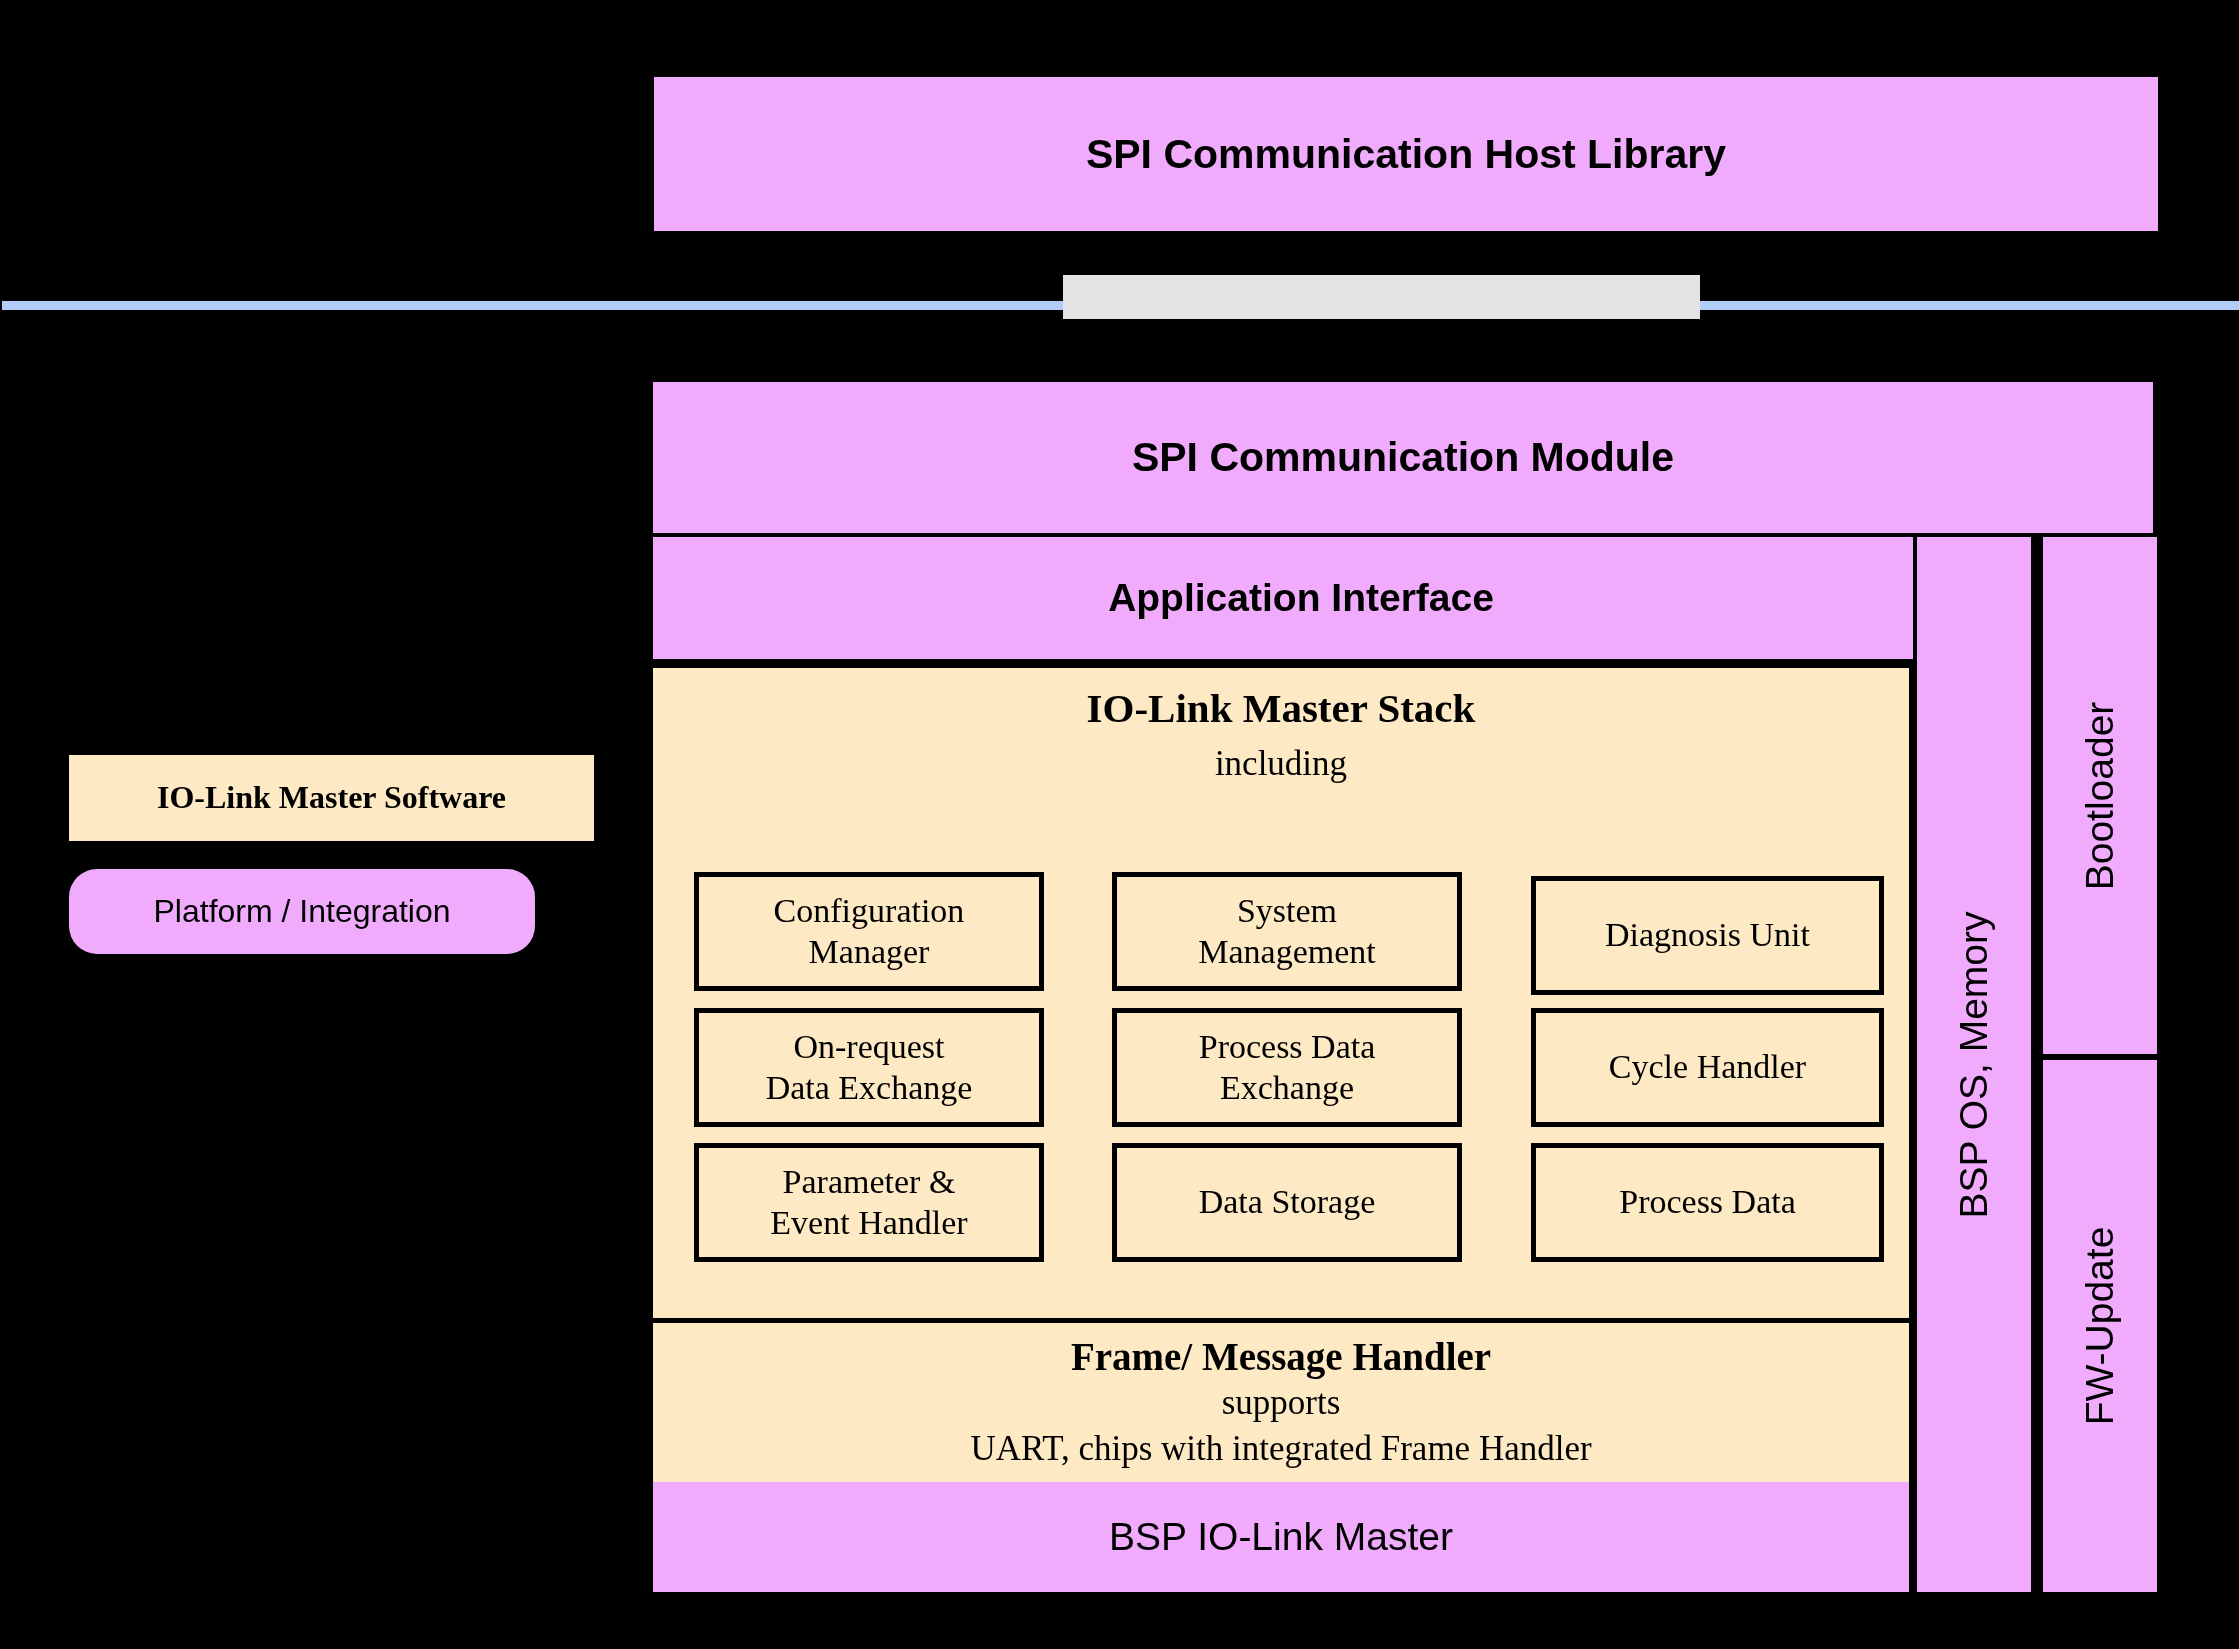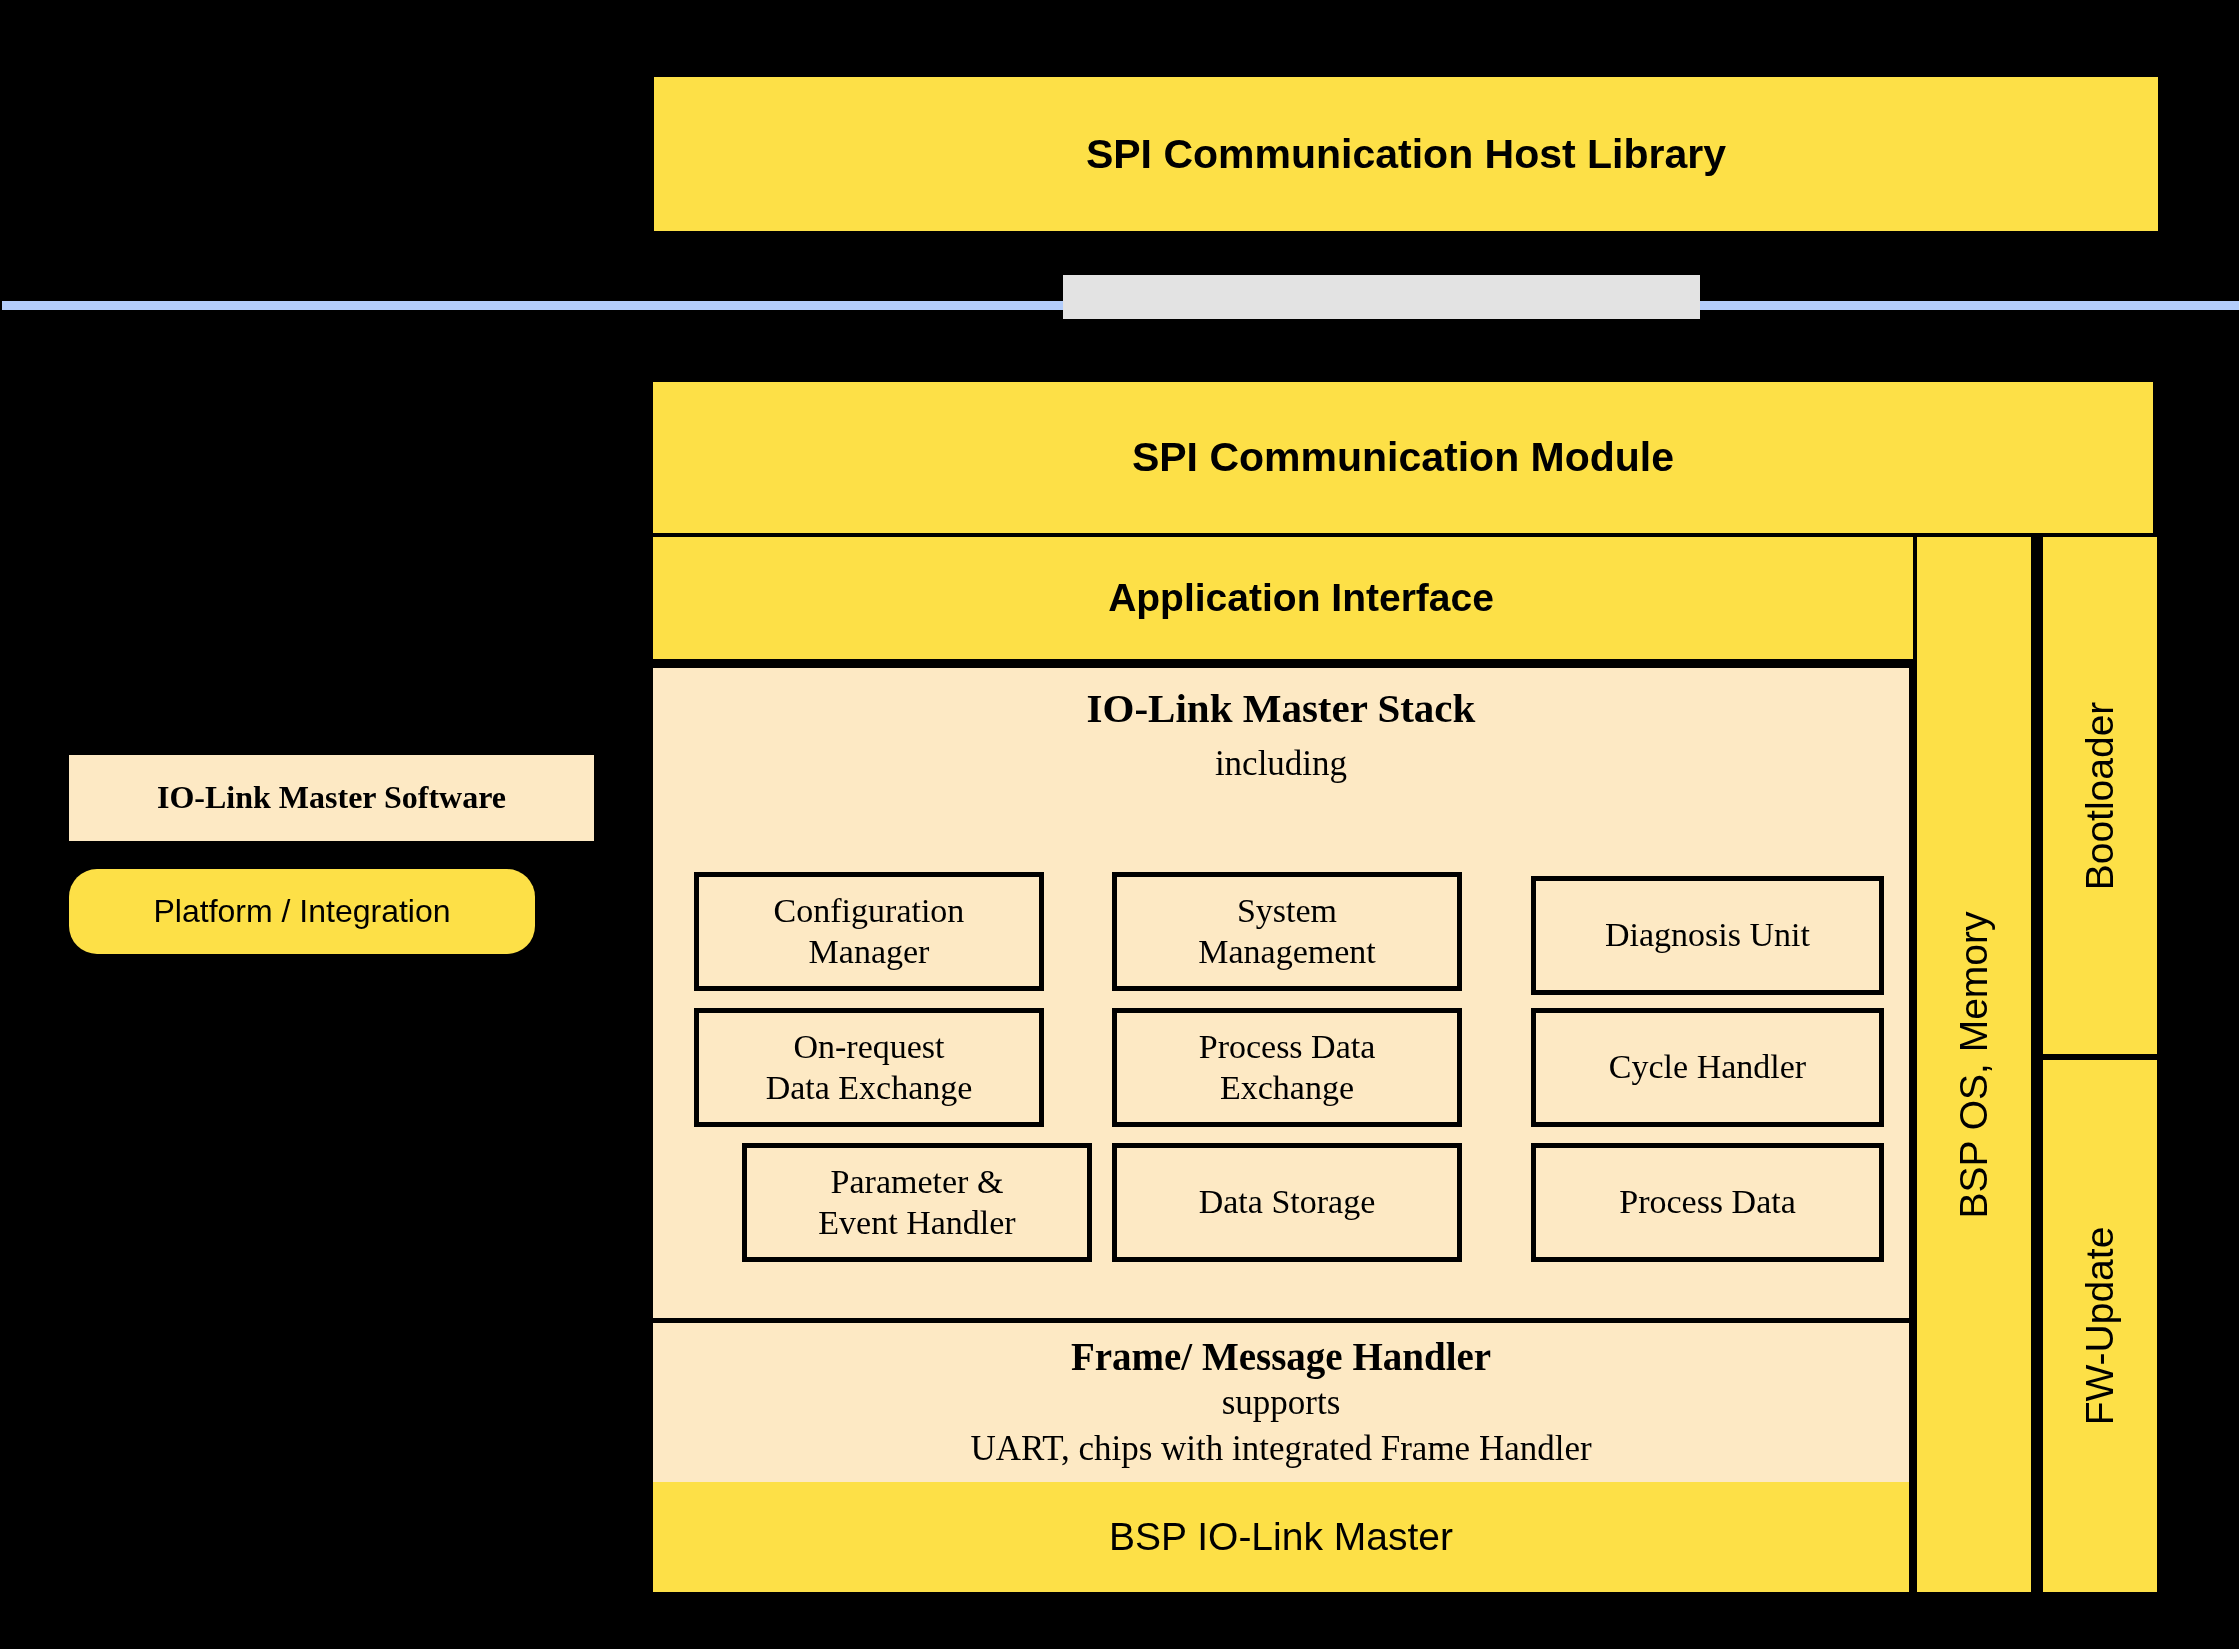--- a/index.html
+++ b/index.html
@@ -13,21 +13,21 @@
     position: relative;
     overflow: hidden;
     font-family: "Liberation Sans", sans-serif;
     color: #000000;
   }
 
   .abs { position: absolute; box-sizing: border-box; }
 
   
   .blue {
-    background: #fde047;
+    background: #f0abfc;
   }
   .cream {
     background: #fde9c4;
     font-family: Liberation Serif, serif;
   }
   .gray {
     background: #e3e3e3;
   }
 
   .ctr {
@@ -210,21 +210,21 @@
   <div class="cell" style="left:41px;  top:340px; width:350px; height:119px;">
     <span>On-request<br>Data Exchange</span>
     </div>
   <div class="cell" style="left:459px; top:340px; width:350px; height:119px;">
     <span>Process Data<br>Exchange</span>
     </div>
   <div class="cell" style="left:878px; top:340px; width:353px; height:119px;">
     <span>Cycle Handler</span>
     </div>
 
-  <div class="cell" style="left:41px;  top:475px; width:350px; height:119px;margin-left:48px;">
+  <div class="cell" style="left:41px;  top:475px; width:350px; height:119px;">
     <span>Parameter &amp;<br>Event Handler</span>
     </div>
   <div class="cell" style="left:459px; top:475px; width:350px; height:119px;">
     <span>Data Storage</span>
     </div>
   <div class="cell" style="left:878px; top:475px; width:353px; height:119px;">
     <span>Process Data</span>
     </div>
 </div>
 

